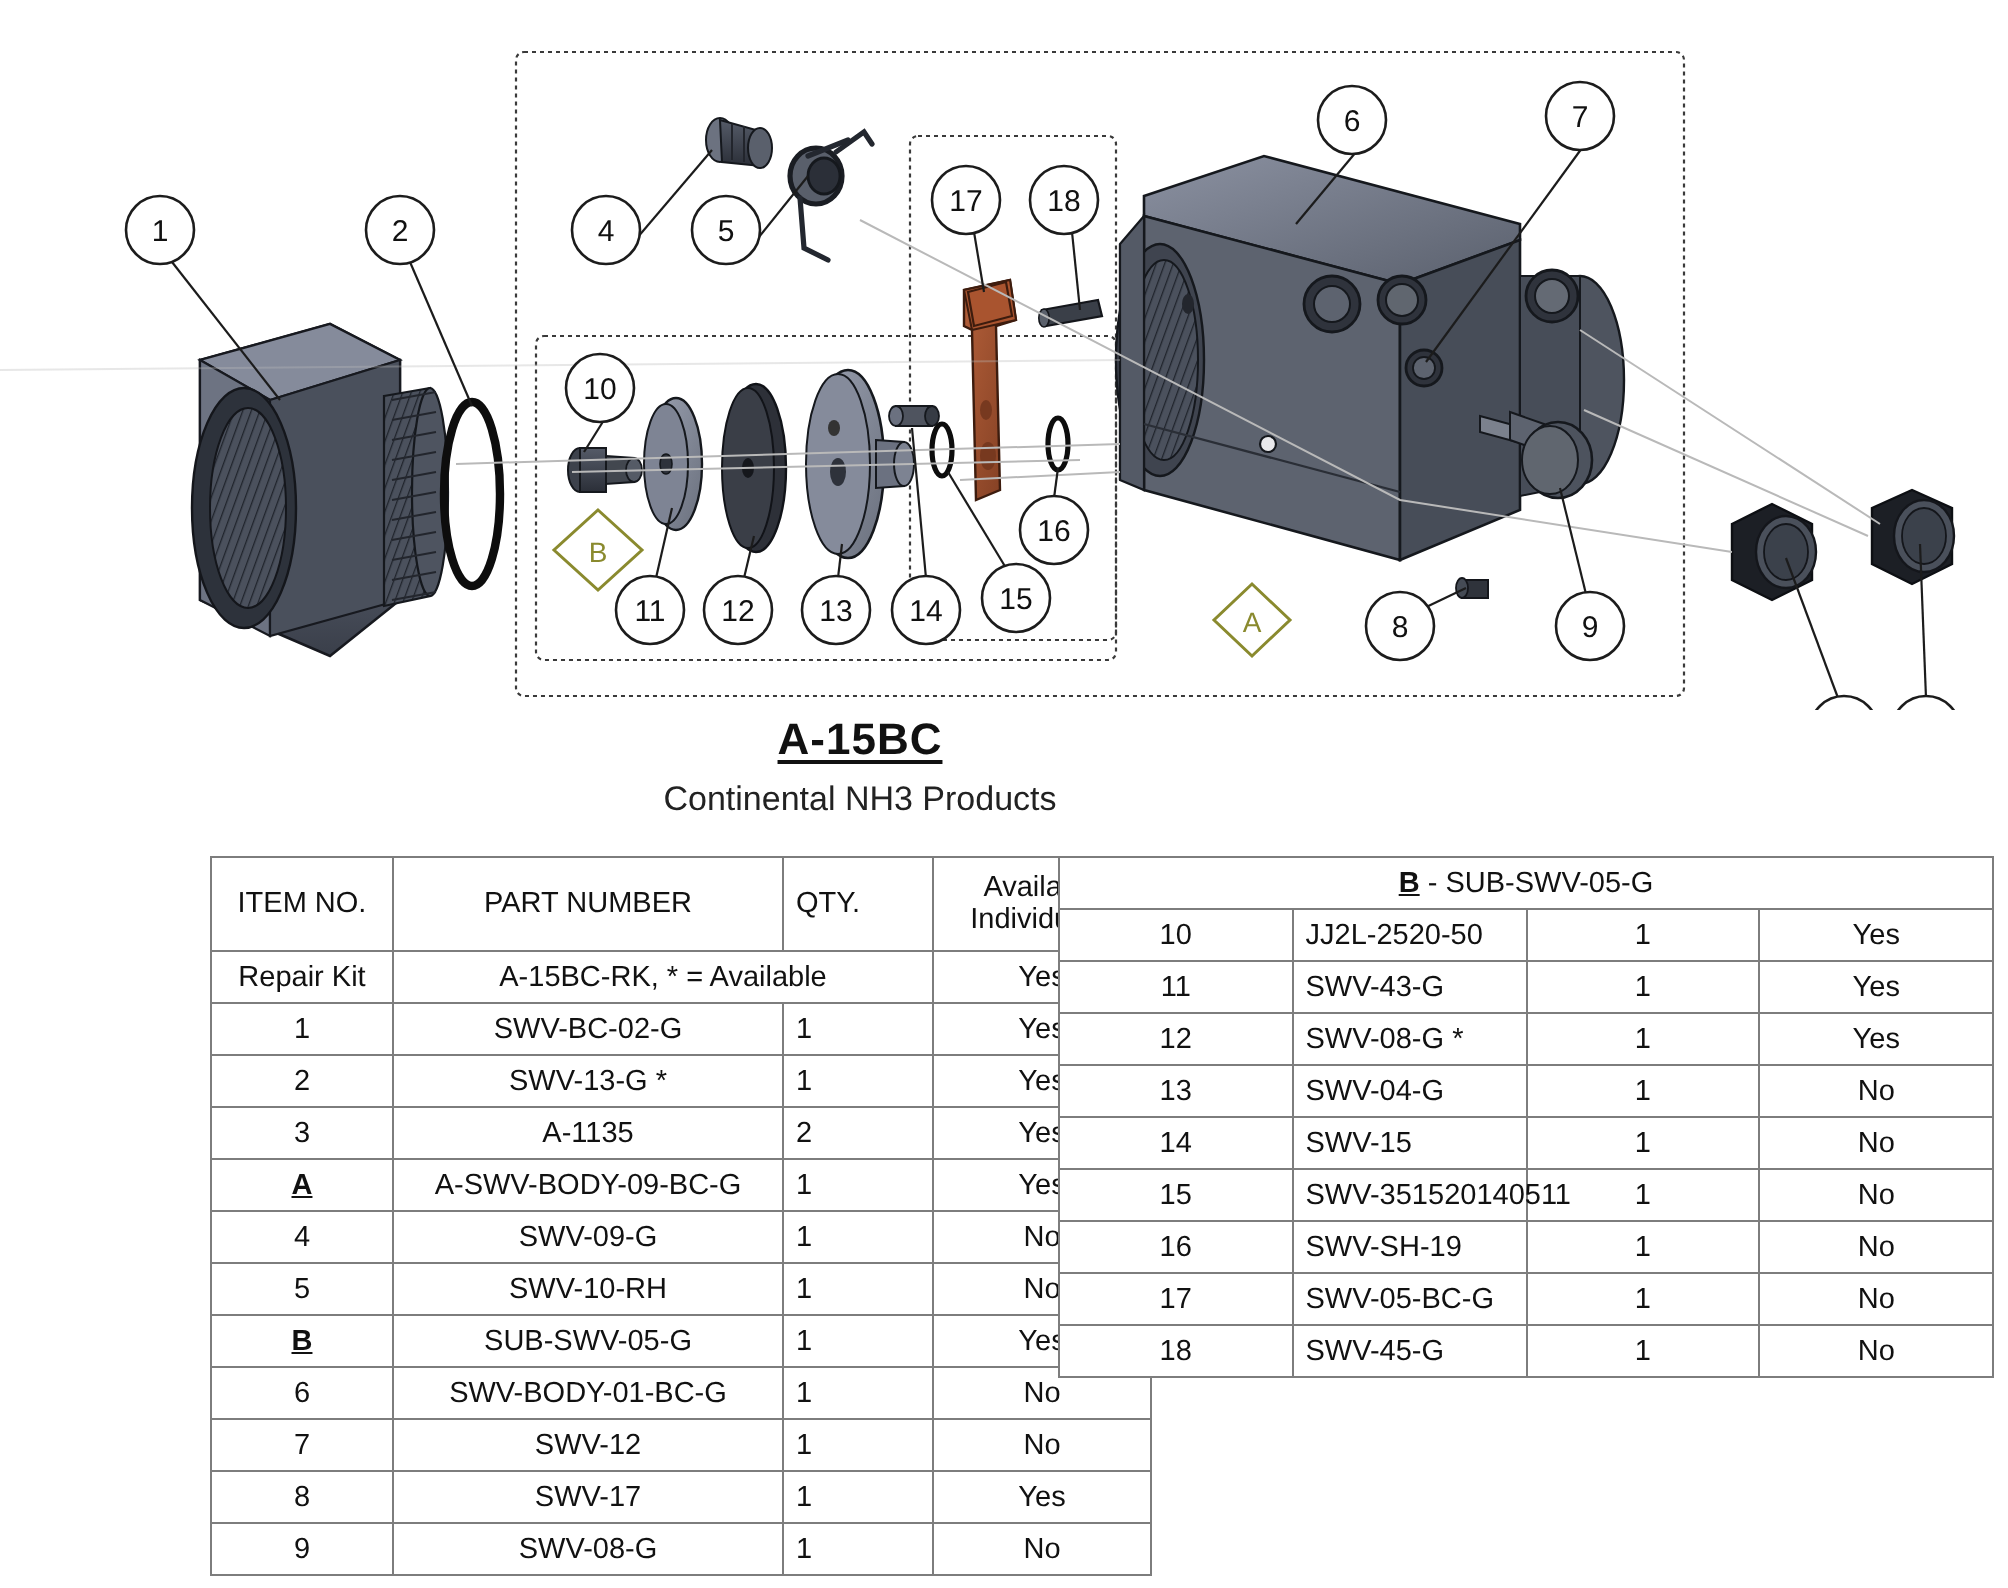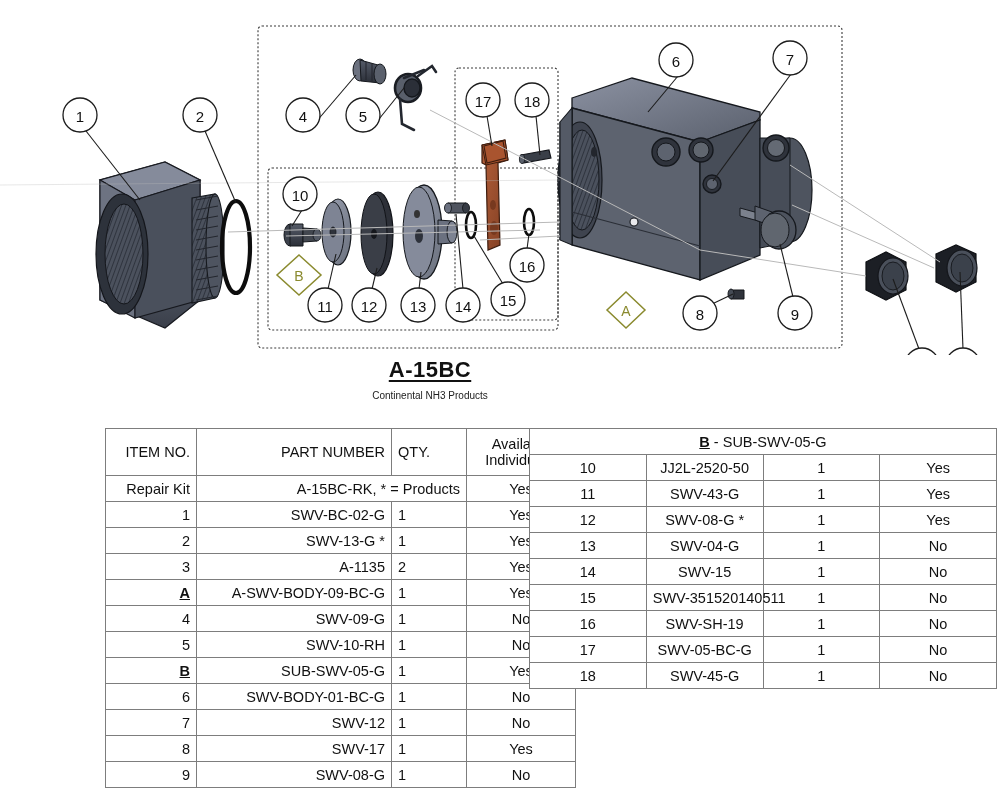--- a/index.html
+++ b/index.html
@@ -22,40 +22,40 @@
     font-size:14px;fill:#8a8a2e;text-anchor:middle;dominant-baseline:central;
   }
 
   
   #titleblock{position:absolute;left:0;top:358px;width:860px;text-align:center;}
   #main-title{
     font-size:22px;font-weight:bold;letter-spacing:.5px;
     text-decoration:underline;text-underline-offset:3px;
     color:#111;line-height:1.1;
   }
-  #sub-title{font-size:10px;color:#222;margin-top:8px;}
+  #sub-title{font-size:17px;color:#222;margin-top:8px;}
 
   
   #tables{position:absolute;left:105px;top:428px;}
   table{border-collapse:collapse;font-size:14.5px;color:#111;}
   table td,table th{
     border:1px solid #7d7d7d;
     padding:0 6px;height:25px;font-weight:normal;
     white-space:nowrap;background:#fff;
   }
   #tbl-left{width:418px;table-layout:fixed;}
-  #tbl-left .c-item{width:78px;text-align:right;}
-  #tbl-left .c-part{width:182px;text-align:right;}
+  #tbl-left .c-item{width:78px;text-align:center;}
+  #tbl-left .c-part{width:182px;text-align:center;}
   #tbl-left .c-qty{width:62px;text-align:left;}
   #tbl-left .c-avail{width:96px;text-align:center;}
   #tbl-left thead td{height:46px;line-height:1.12;text-align:center;vertical-align:middle;}
 
   #tbl-right{width:468px;table-layout:fixed;position:absolute;left:424px;top:0;}
   #tbl-right .c-item{width:70px;text-align:center;}
-  #tbl-right .c-part{width:176px;text-align:center;}
+  #tbl-right .c-part{width:176px;text-align:left;}
   #tbl-right .c-qty{width:70px;text-align:center;}
   #tbl-right .c-avail{width:80px;text-align:center;}
 
   .grouphdr{text-align:center;}
   .bold-ul{font-weight:bold;text-decoration:underline;}
   .ctr{text-align:center;}
   #tables-wrap{position:relative;}
 </style>
 </head>
 <body>
@@ -393,21 +393,21 @@
             <td class="c-qty">QTY.</td>
             <td class="c-avail">
               <div>Available</div>
               <div>Individually</div>
             </td>
           </tr>
         </thead>
         <tbody id="left-body">
             <tr>
               <td class="c-item">Repair Kit</td>
-              <td class="c-part" colspan="2">A-15BC-RK, * = Products</td>
+              <td class="c-part" colspan="2">A-15BC-RK, * = Available</td>
               <td class="c-avail">Yes</td>
             </tr>
             <tr>
               <td class="c-item">1</td>
               <td class="c-part">SWV-BC-02-G</td>
               <td class="c-qty">1</td>
               <td class="c-avail">Yes</td>
             </tr>
             <tr>
               <td class="c-item">2</td>

